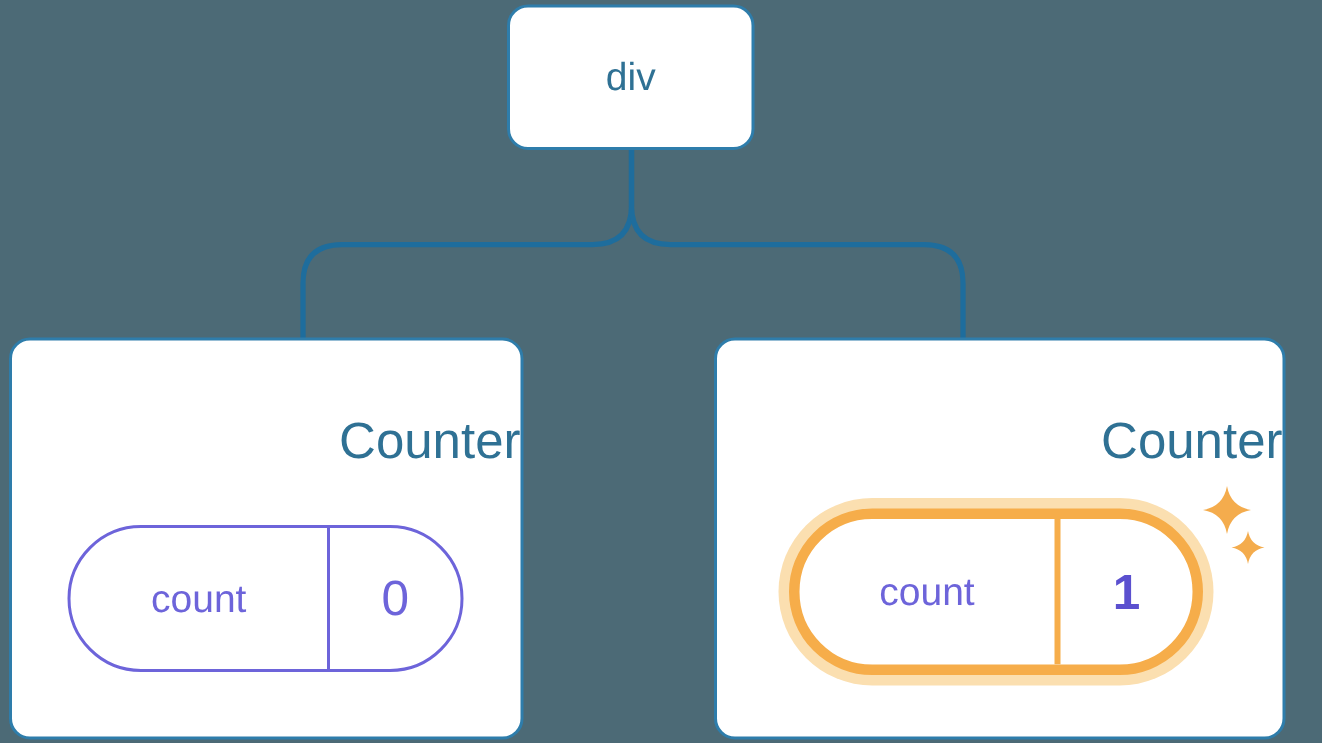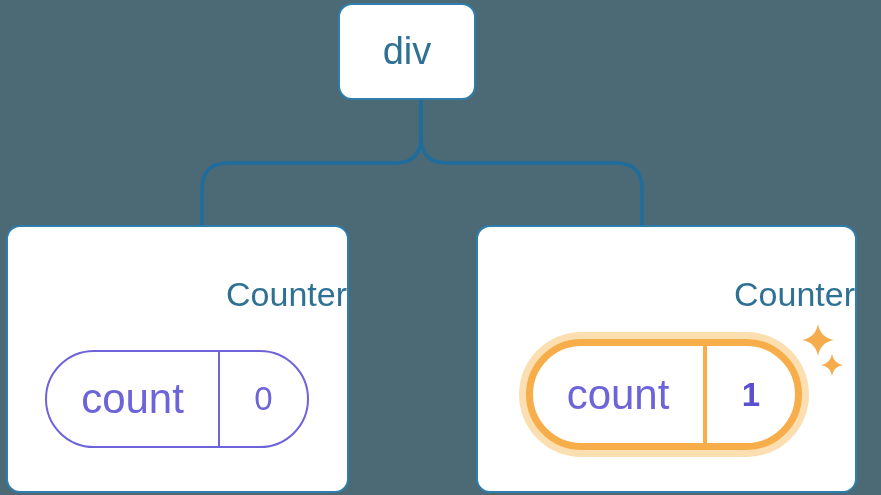--- a/index.html
+++ b/index.html
@@ -19,30 +19,30 @@
     position: absolute;
     left: 0;
     top: 0;
     width: 881px;
     height: 495px;
   }
   .node-root {
     position: absolute;
     left: 338px;
     top: 3px;
-    width: 138px;
+    width: 165px;
     height: 97px;
     background: #FFFFFF;
     border: 2.5px solid #2E7DAB;
     border-radius: 14px;
     box-sizing: border-box;
     display: flex;
     align-items: center;
     justify-content: center;
-    font-size: 38px;
+    font-size: 26px;
     color: #2F7194;
     font-weight: 500;
   }
   .card {
     position: absolute;
     top: 225px;
     height: 268px;
     background: #FFFFFF;
     border: 2.5px solid #2E7DAB;
     border-radius: 14px;
@@ -83,21 +83,21 @@
     height: 111px;
     border: 7px solid #F6AD4A;
     border-radius: 56px;
     box-shadow: 0 0 0 7px #FBDFB0;
     background: #FFFFFF;
   }
   .pill-label {
     display: flex;
     align-items: center;
     justify-content: center;
-    font-size: 42px;
+    font-size: 26px;
     color: #6D64DA;
   }
   .pill-plain .pill-label     { width: 171px; }
   .pill-highlight .pill-label { width: 170px; }
   .pill-divider { height: 100%; }
   .pill-divider.purple { width: 2px; background: #6D64DA; }
   .pill-divider.orange { width: 4px; background: #F6AD4A; }
   .pill-value {
     flex: 1;
     display: flex;

